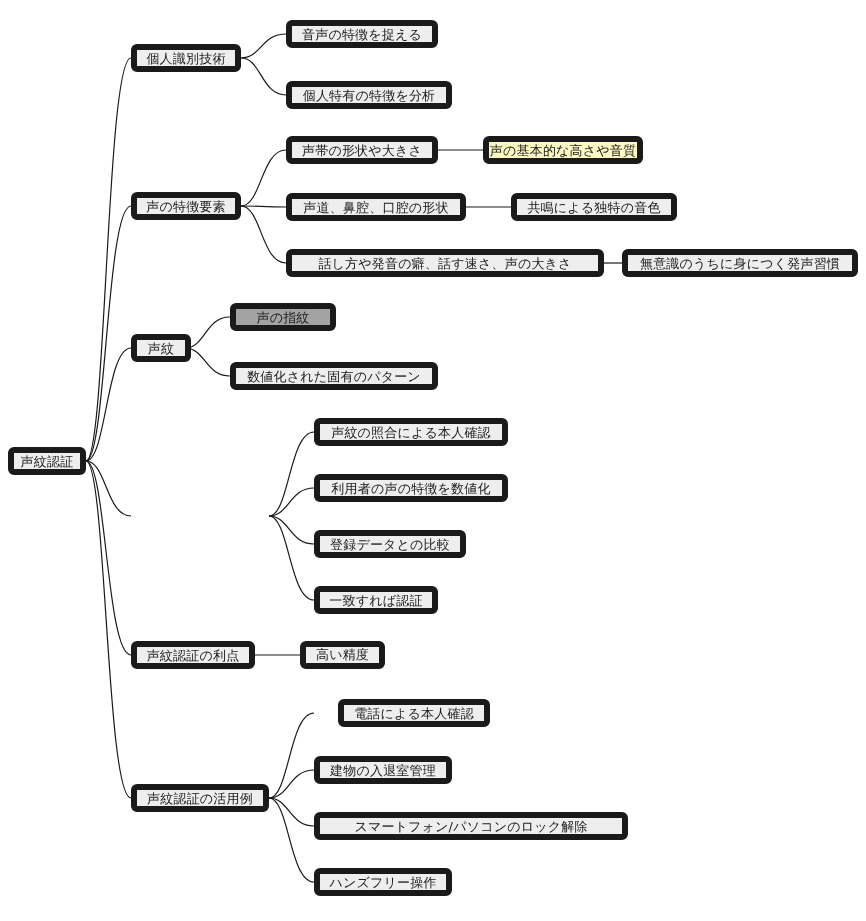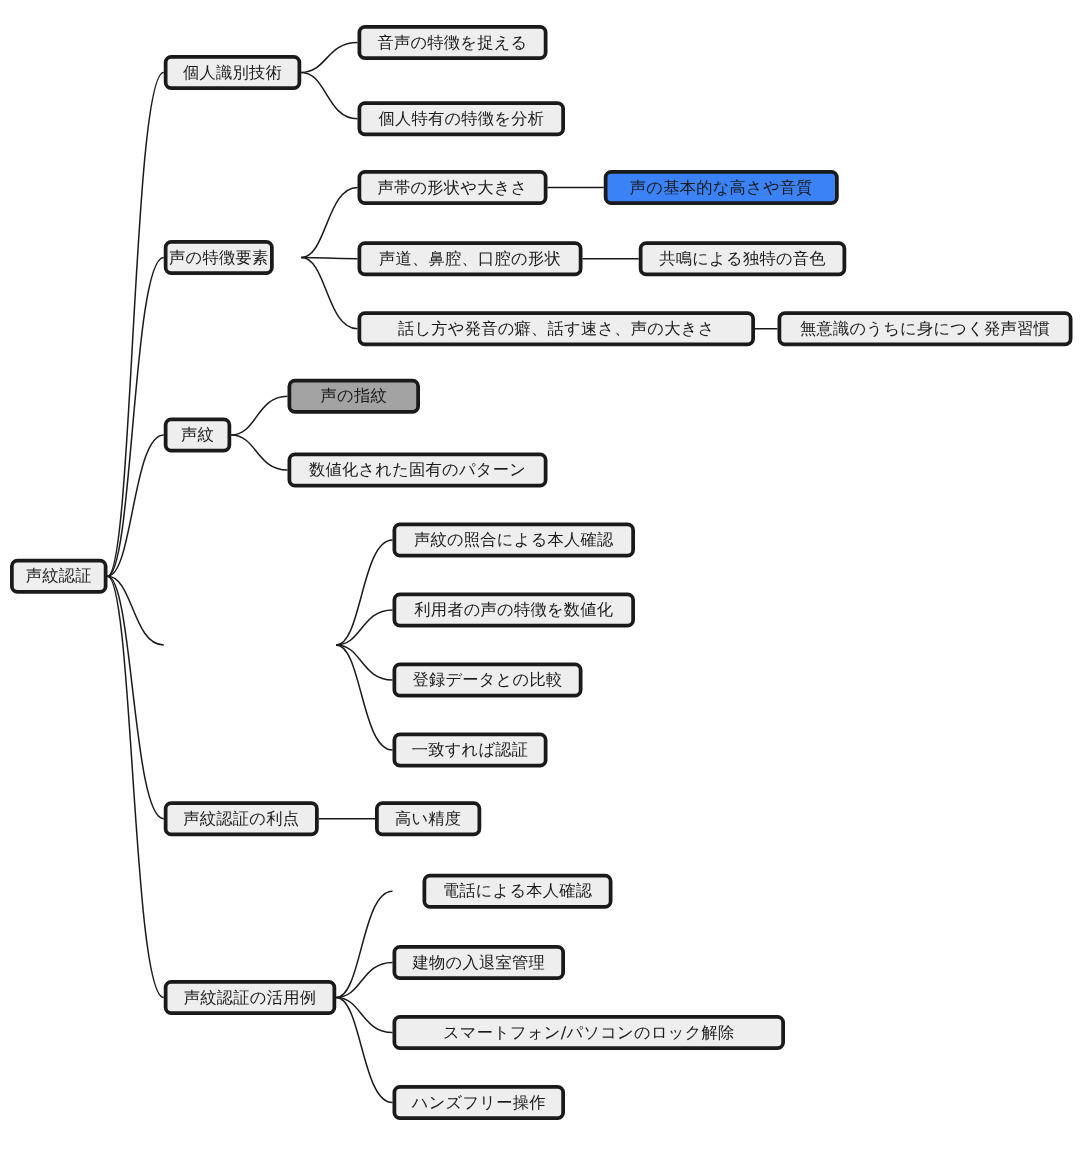--- a/index.html
+++ b/index.html
@@ -22,21 +22,21 @@
     left: 0;
     top: 0;
     width: 866px;
     height: 921px;
     pointer-events: none;
   }
   .node {
     position: absolute;
     box-sizing: border-box;
     background: #eeeeee;
-    border: 3px solid #a16207;
+    border: 6px solid #a16207;
     border-radius: 6px;
     color: #1a1a1a;
     font-size: 13px;
     line-height: 1;
     display: flex;
     align-items: center;
     justify-content: center;
     white-space: nowrap;
     padding: 0 24px;
     height: 28px;
@@ -72,23 +72,23 @@
       <path d="M 255 655 C 275.25 655, 275.25 655, 300 655" fill="none" stroke="#1a1a1a" stroke-width="1.2"></path>
       <path d="M 269 798 C 289.25 798, 289.25 713, 314 713" fill="none" stroke="#1a1a1a" stroke-width="1.2"></path>
       <path d="M 269 798 C 289.25 798, 289.25 770, 314 770" fill="none" stroke="#1a1a1a" stroke-width="1.2"></path>
       <path d="M 269 798 C 289.25 798, 289.25 826, 314 826" fill="none" stroke="#1a1a1a" stroke-width="1.2"></path>
       <path d="M 269 798 C 289.25 798, 289.25 882, 314 882" fill="none" stroke="#1a1a1a" stroke-width="1.2"></path>
     </svg>
 <div class="node" style="left: 8px; top: 447px; width: 78px; background: rgb(238, 238, 238); border-color: rgb(26, 26, 26);">声紋認証</div>
     <div class="node" style="left: 131px; top: 44px; width: 110px; background: rgb(238, 238, 238); border-color: rgb(26, 26, 26);">個人識別技術</div>
     <div class="node" style="left: 286px; top: 20px; width: 152px; background: rgb(238, 238, 238); border-color: rgb(26, 26, 26);">音声の特徴を捉える</div>
     <div class="node" style="left: 286px; top: 81px; width: 166px; background: rgb(238, 238, 238); border-color: rgb(26, 26, 26);">個人特有の特徴を分析</div>
-    <div class="node" style="left: 131px; top: 192px; width: 88px; background: rgb(238, 238, 238); border-color: rgb(26, 26, 26);">声の特徴要素</div>
+    <div class="node" style="left: 131px; top: 192px; width: 110px; background: rgb(238, 238, 238); border-color: rgb(26, 26, 26);">声の特徴要素</div>
     <div class="node" style="left: 286px; top: 136px; width: 152px; background: rgb(238, 238, 238); border-color: rgb(26, 26, 26);">声帯の形状や大きさ</div>
-    <div class="node" style="left: 483px; top: 136px; width: 188px; background: #3b82f6; border-color: rgb(26, 26, 26);">声の基本的な高さや音質</div>
+    <div class="node" style="left: 483px; top: 136px; width: 160px; background: #fef9c3; border-color: rgb(26, 26, 26);">声の基本的な高さや音質</div>
     <div class="node" style="left: 286px; top: 193px; width: 180px; background: rgb(238, 238, 238); border-color: rgb(26, 26, 26);">声道、鼻腔、口腔の形状</div>
     <div class="node" style="left: 511px; top: 193px; width: 166px; background: rgb(238, 238, 238); border-color: rgb(26, 26, 26);">共鳴による独特の音色</div>
     <div class="node" style="left: 286px; top: 249px; width: 318px; background: rgb(238, 238, 238); border-color: rgb(26, 26, 26);">話し方や発音の癖、話す速さ、声の大きさ</div>
     <div class="node" style="left: 622px; top: 249px; width: 236px; background: rgb(238, 238, 238); border-color: rgb(26, 26, 26);">無意識のうちに身につく発声習慣</div>
     <div class="node" style="left: 131px; top: 334px; width: 54px; background: rgb(238, 238, 238); border-color: rgb(26, 26, 26);">声紋</div>
     <div class="node" style="left: 230px; top: 303px; width: 106px; background: #a3a3a3; border-color: rgb(26, 26, 26);">声の指紋</div>
     <div class="node" style="left: 230px; top: 362px; width: 208px; background: rgb(238, 238, 238); border-color: rgb(26, 26, 26);">数値化された固有のパターン</div>
     <div class="node" style="left: 314px; top: 418px; width: 194px; background: rgb(238, 238, 238); border-color: rgb(26, 26, 26);">声紋の照合による本人確認</div>
     <div class="node" style="left: 314px; top: 474px; width: 194px; background: rgb(238, 238, 238); border-color: rgb(26, 26, 26);">利用者の声の特徴を数値化</div>
     <div class="node" style="left: 314px; top: 530px; width: 152px; background: rgb(238, 238, 238); border-color: rgb(26, 26, 26);">登録データとの比較</div>

